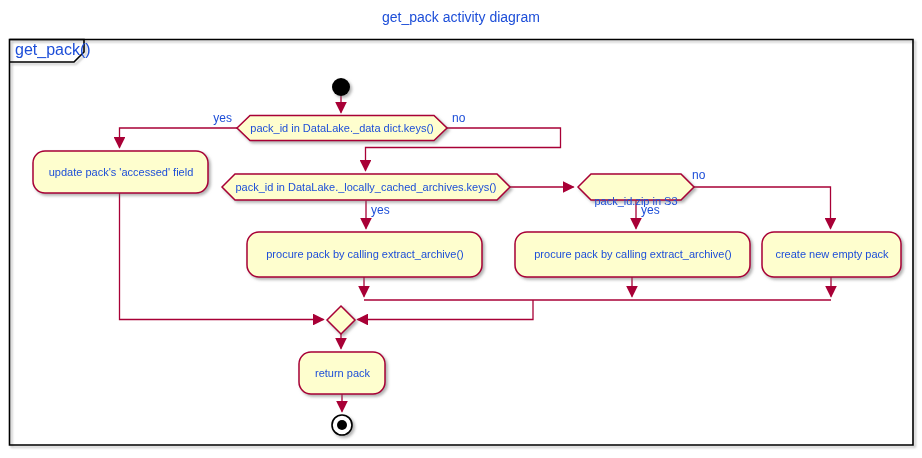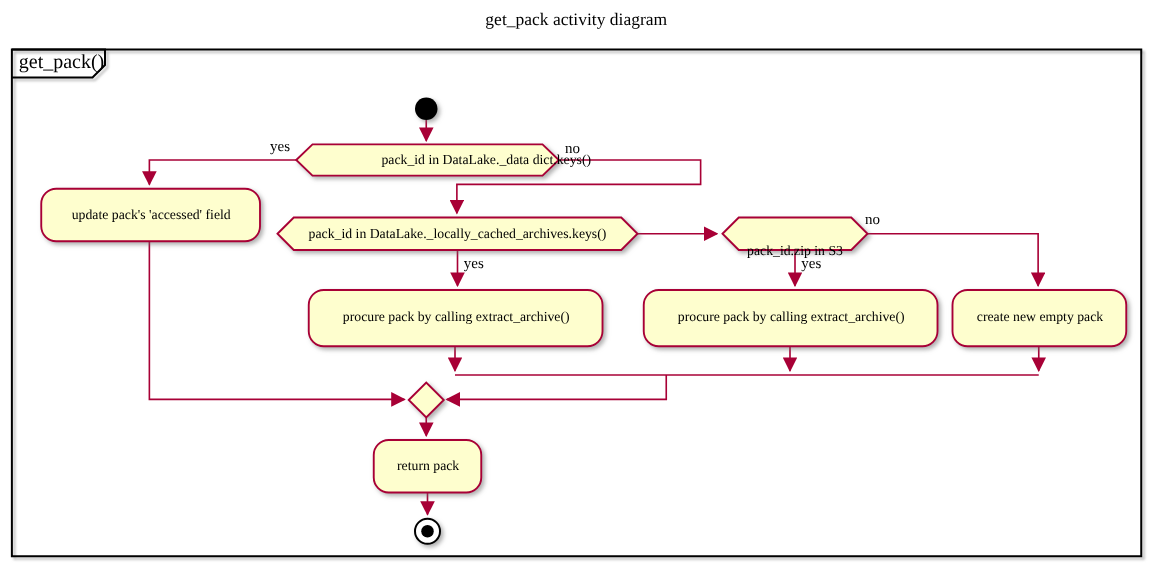--- a/index.html
+++ b/index.html
@@ -1,21 +1,21 @@
 <!DOCTYPE html>
 <html><head>
 <meta charset="utf-8">
 <style>
   html,body{margin:0;padding:0;background:#FFFFFF;}
   #canvas{
     position:relative;
     width:922px;height:458px;
     background:#FFFFFF;
-    font-family:Liberation Serif, serif;
-    color:#000000;
+    font-family:Liberation Sans, sans-serif;
+    color:#1d4ed8;
     overflow:hidden;
   }
   #gfx{position:absolute;left:0;top:0;}
   .edge{stroke:#A80036;stroke-width:1.3;fill:none;}
   .node{fill:#FEFECE;stroke:#A80036;stroke-width:1.5;}
   .start-dot{fill:#000;stroke:none;}
   .end-outer{fill:#FFFFFF;stroke:#000;stroke-width:1.6;}
   .end-inner{fill:#000;stroke:none;}
   .frame-line{fill:none;stroke:#000;stroke-width:1.6;}
   .shadow{filter:drop-shadow(2.5px 2.5px 1.5px rgba(110,110,110,0.55));}
@@ -85,21 +85,21 @@
       <rect class="node shadow" x="299" y="352" width="86" height="42" rx="12" ry="12"></rect>
 
       <circle class="end-outer shadow" cx="342" cy="425" r="10"></circle>
       <circle class="end-inner" cx="342" cy="425" r="5"></circle>
     </g>
   </svg>
 
   <div id="title">get_pack activity diagram</div>
   <div id="tab-label">get_pack()</div>
 
-  <div class="ntext" style="left:245px;top:115px;width:194px;height:26px;margin-left:47px;">pack_id in DataLake._data dict.keys()</div>
+  <div class="ntext" style="left:245px;top:115px;width:194px;height:26px;">pack_id in DataLake._data dict.keys()</div>
   <div class="ntext" style="left:33px;top:151px;width:176px;height:42px;">update pack's 'accessed' field</div>
   <div class="ntext" style="left:230px;top:174px;width:272px;height:26px;">pack_id in DataLake._locally_cached_archives.keys()</div>
   <div class="ntext" style="left:586px;top:188px;width:100px;height:26px;">pack_id.zip in S3</div>
   <div class="ntext" style="left:247px;top:232px;width:236px;height:45px;">procure pack by calling extract_archive()</div>
   <div class="ntext" style="left:515px;top:232px;width:236px;height:45px;">procure pack by calling extract_archive()</div>
   <div class="ntext" style="left:299px;top:352px;width:87px;height:42px;">return pack</div>
   <div class="ntext" style="left:762px;top:232px;width:140px;height:45px;">create new empty pack</div>
 
   <div class="elabel right" style="left:198px;top:111px;width:34px;height:13px;">yes</div>
   <div class="elabel" style="left:452px;top:111px;width:30px;height:13px;">no</div>

